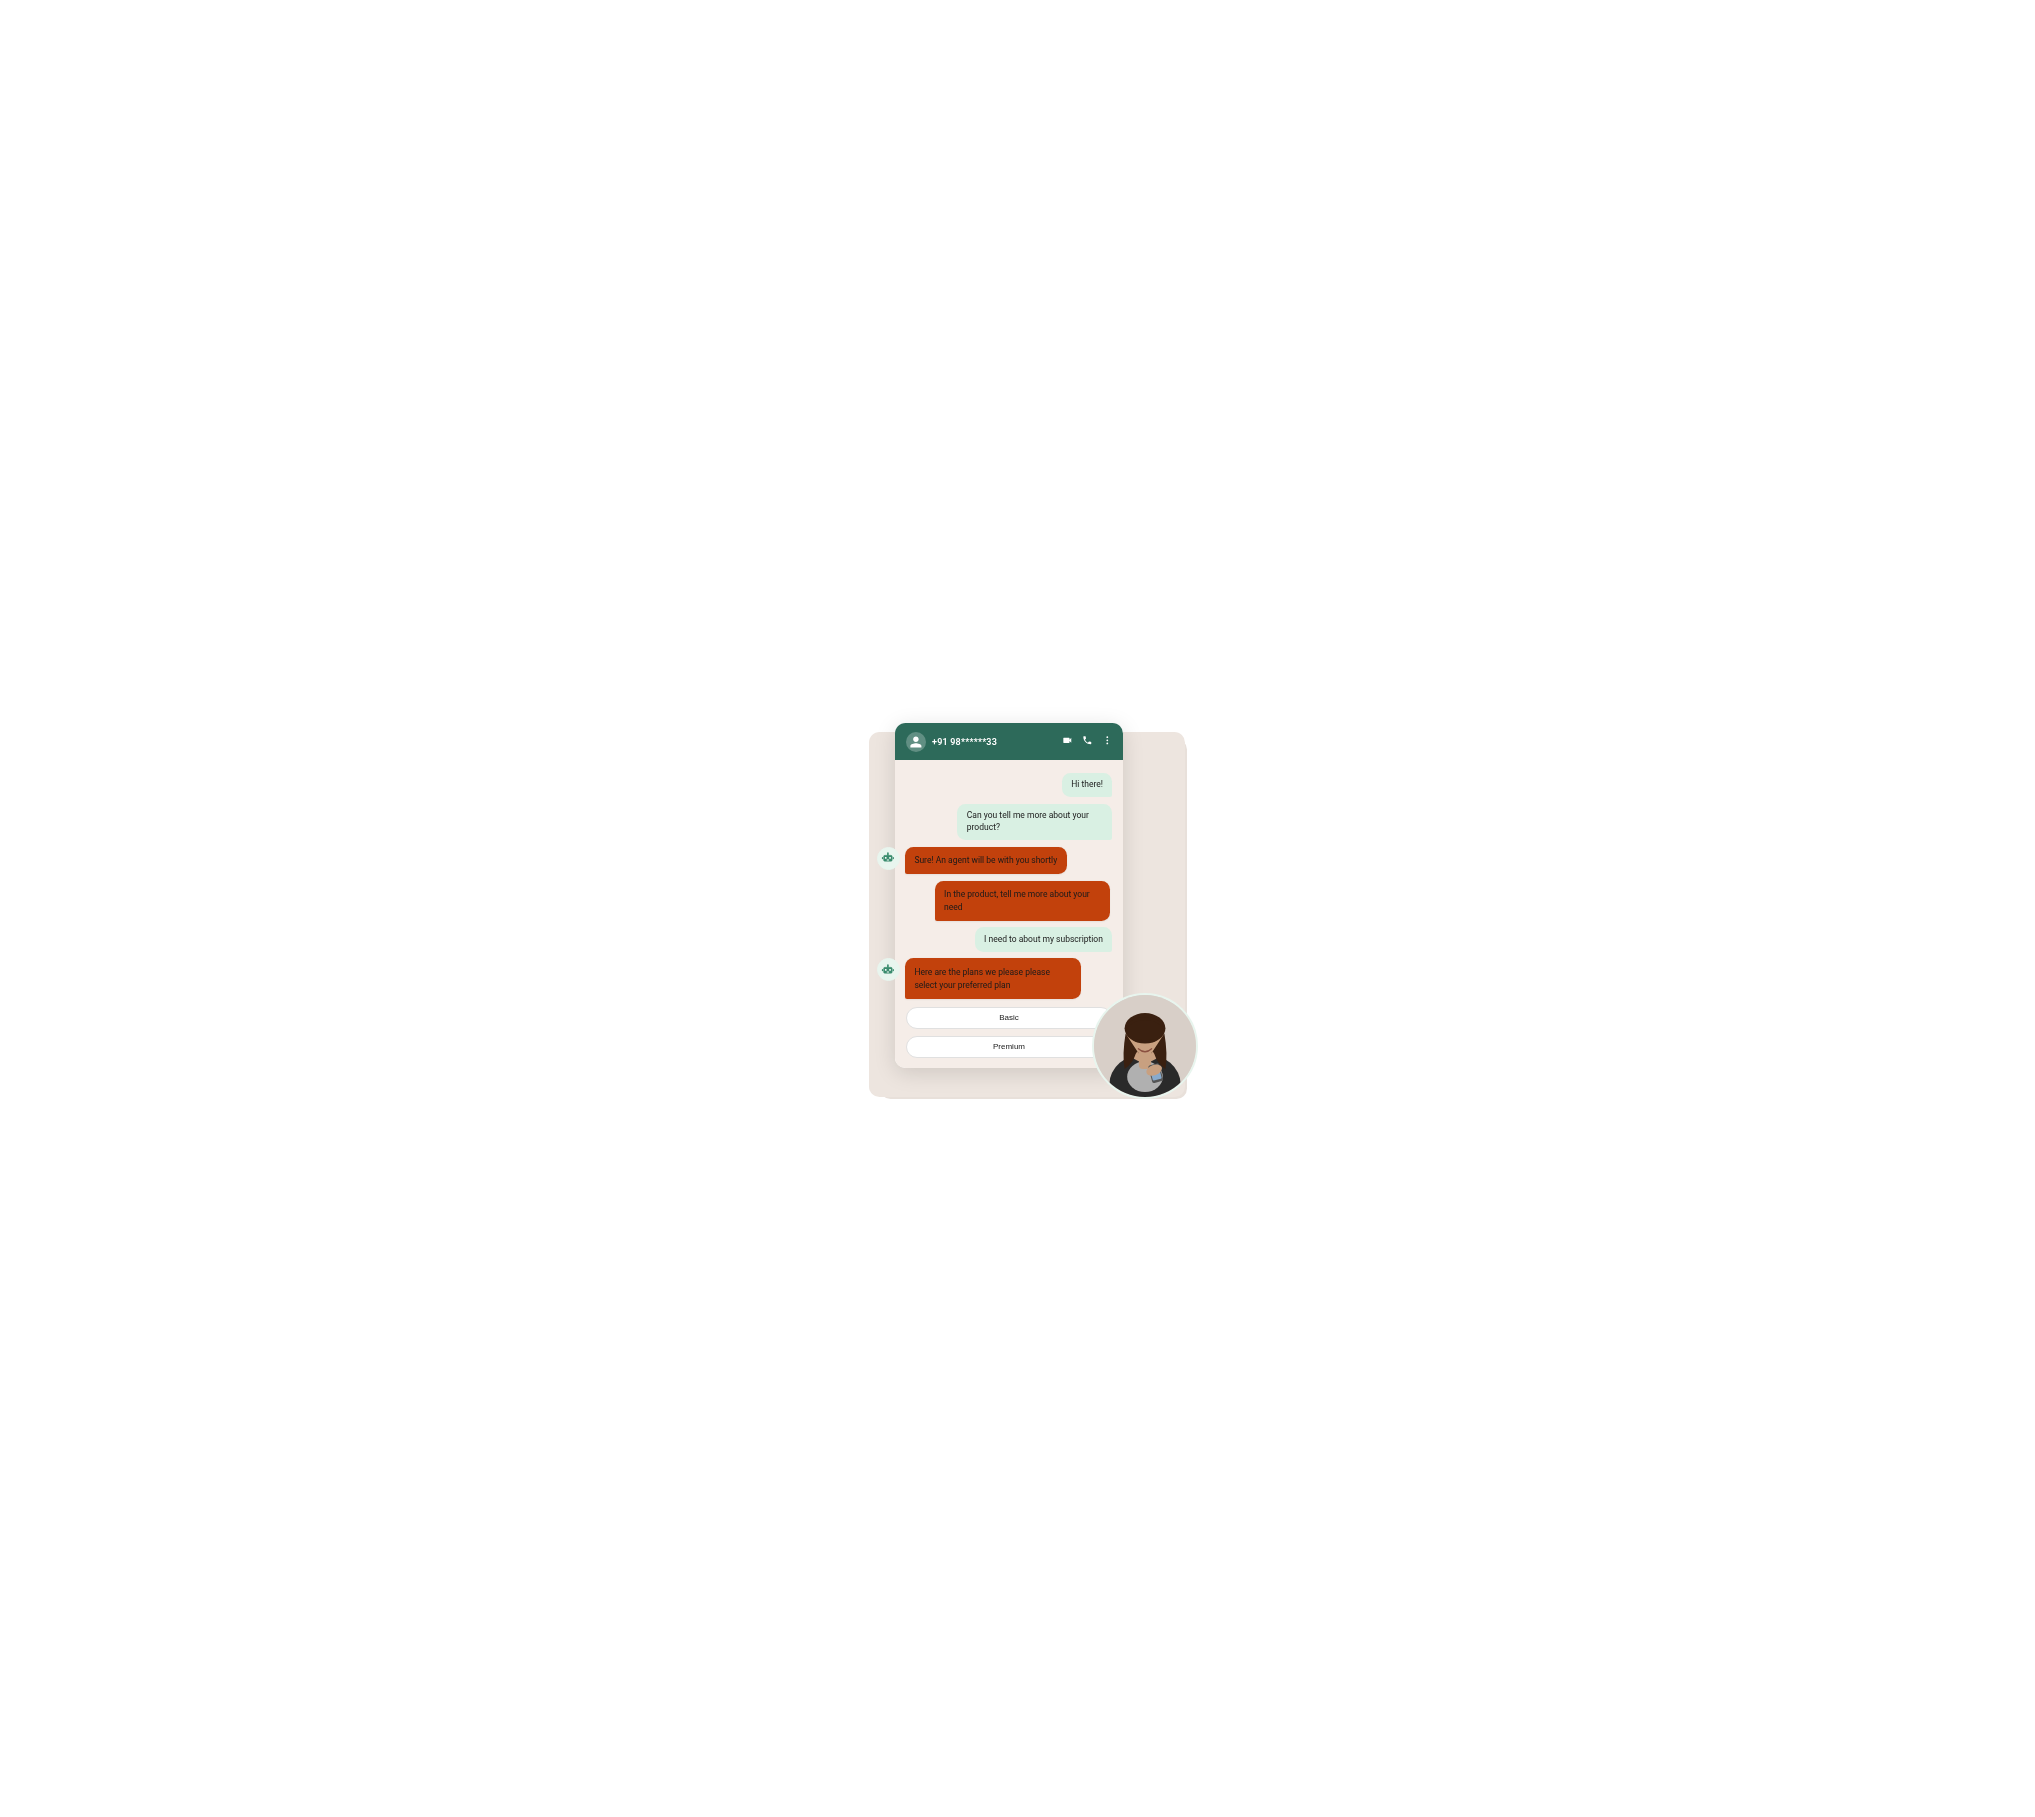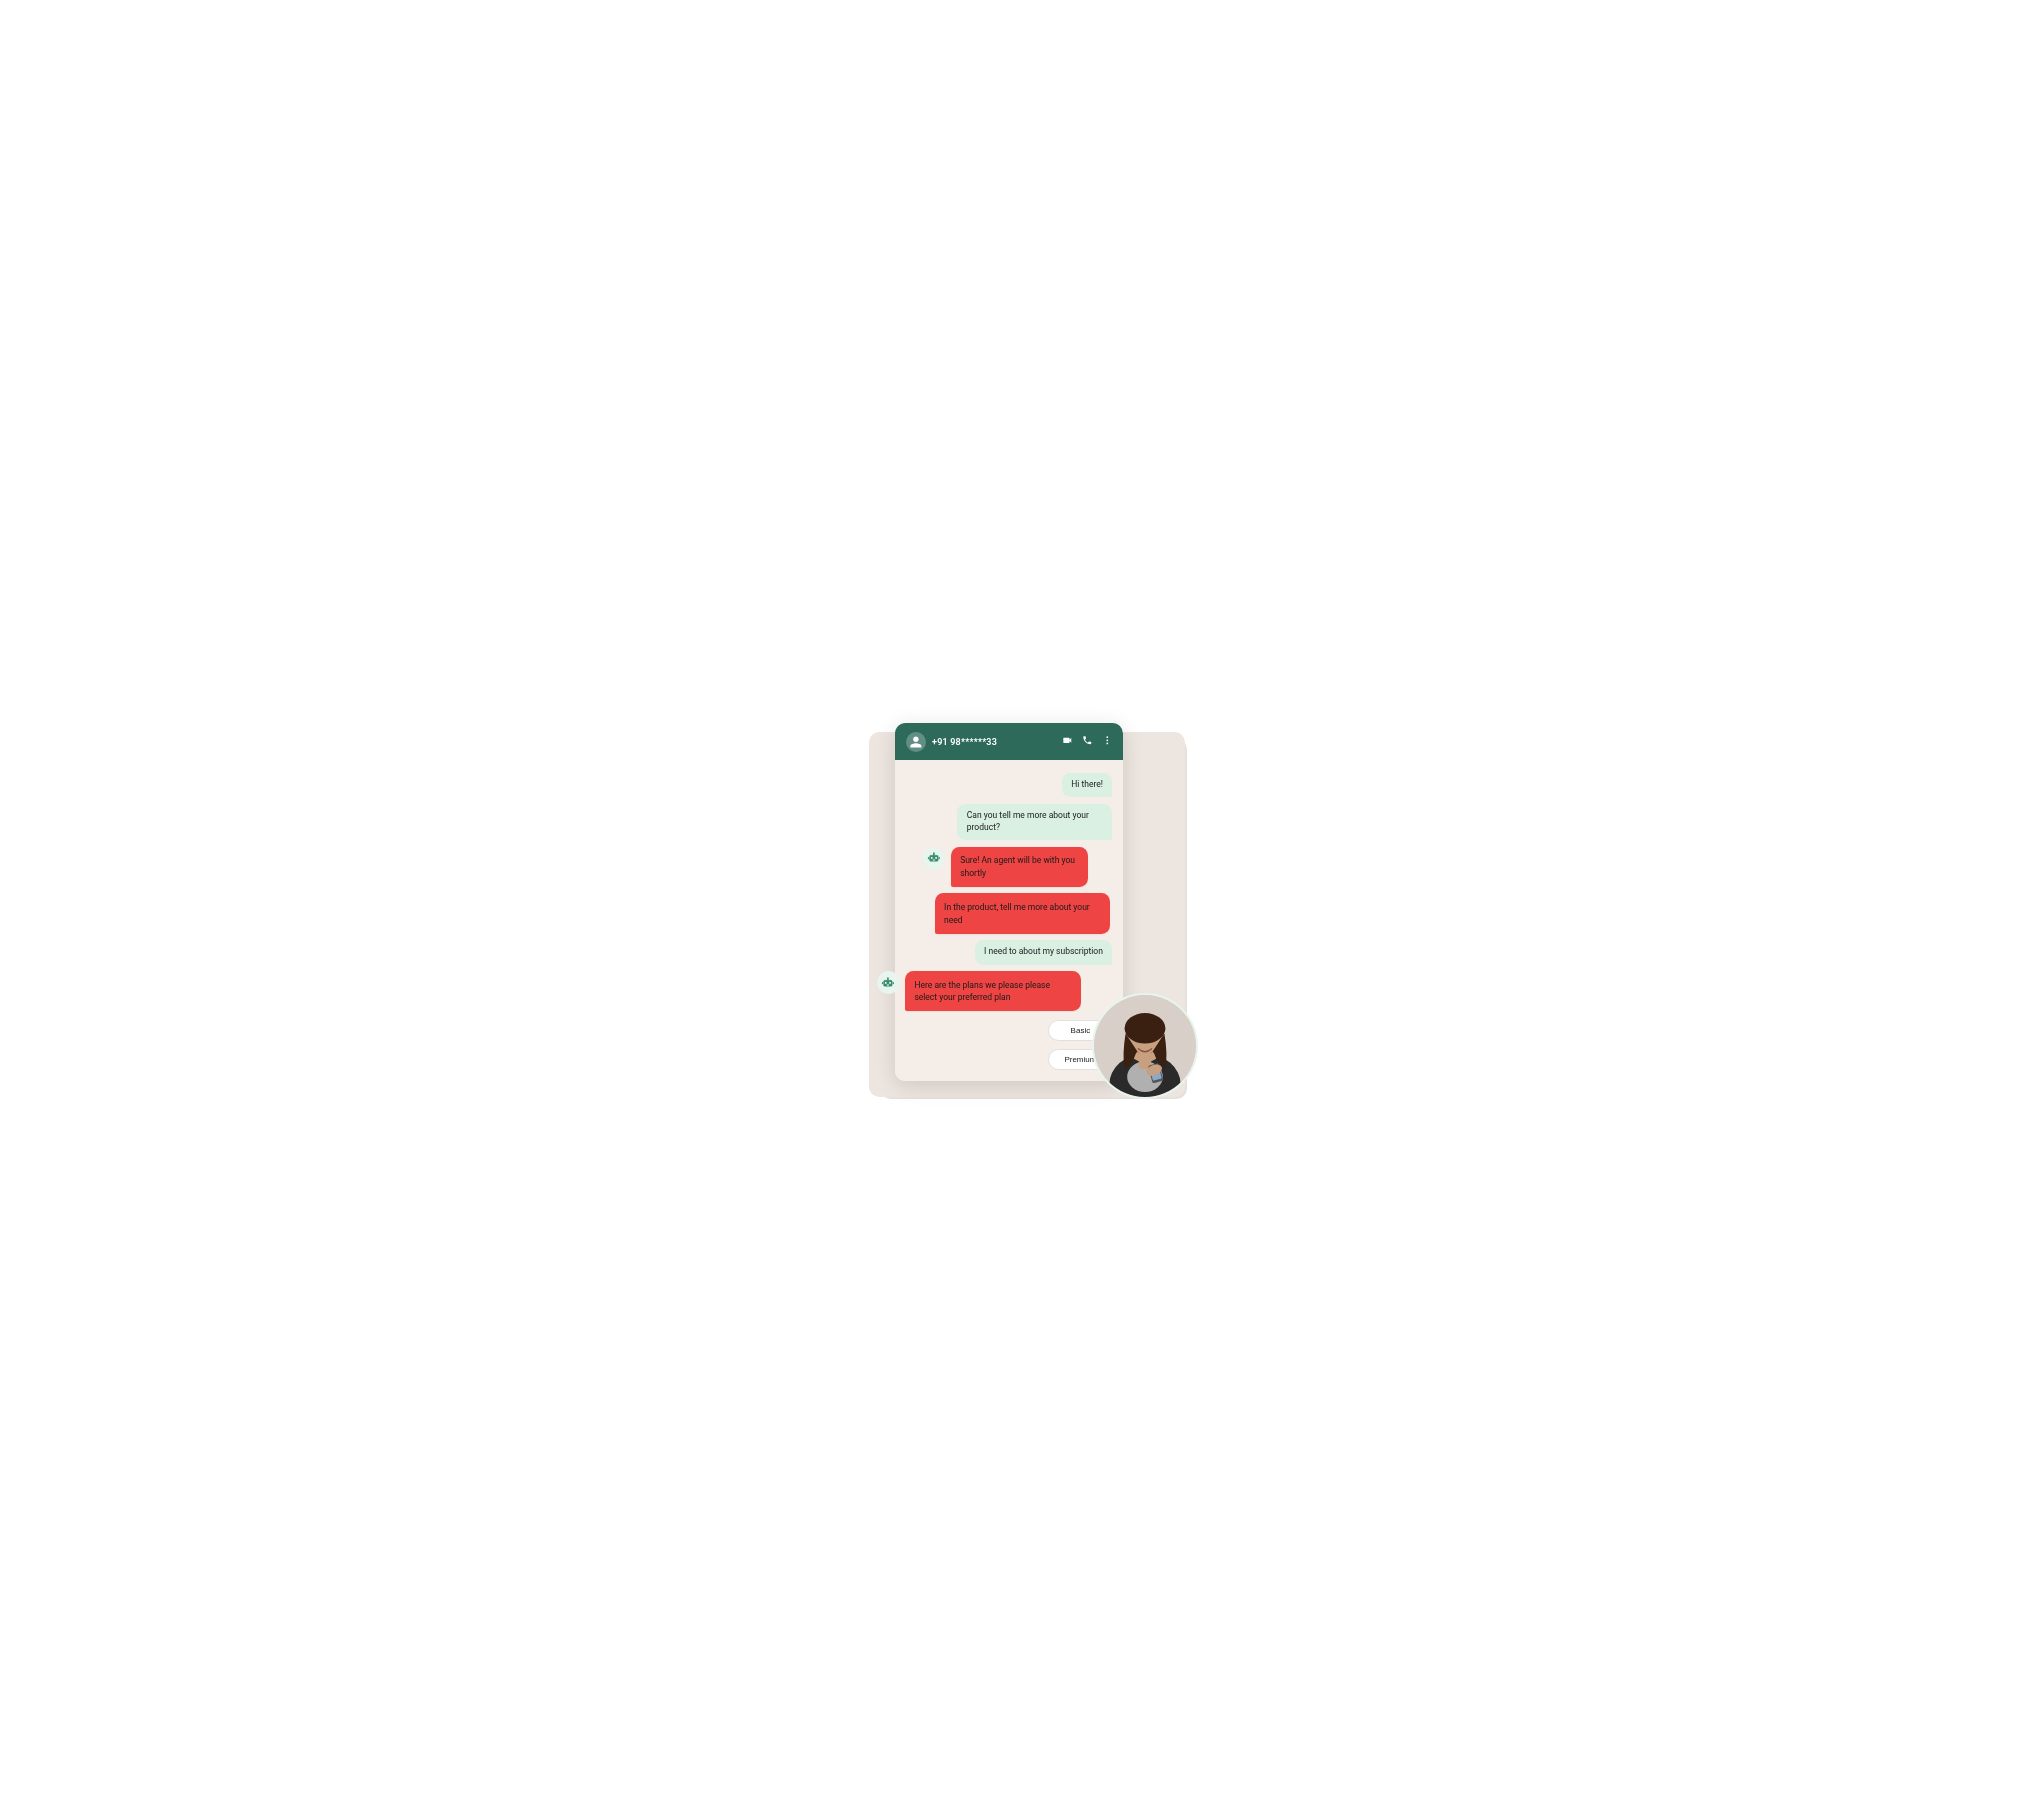--- a/index.html
+++ b/index.html
@@ -81,21 +81,20 @@
 
     
     .chat-body {
       background: #f5ede8;
       padding: 12.7px 10.6px 10.6px 10.6px;
       border-radius: 0 0 10.6px 10.6px;
       display: flex;
       flex-direction: column;
       gap: 6.4px;
       min-height: 307px;
-      align-items: flex-end;
     }
 
     
     .msg-out {
       align-self: flex-end;
       background: #d9f0e3;
       border-radius: 8.5px 8.5px 2.1px 8.5px;
       padding: 6.4px 9.5px;
       max-width: 75%;
       font-size: 8.5px;
@@ -124,21 +123,21 @@
       margin-left: -29px;
       font-size: 11.7px;
     }
 
     .bot-avatar svg {
       width: 13.8px;
       height: 13.8px;
     }
 
     .msg-in {
-      background: #ef4444;
+      background: #c2410c;
       border-radius: 8.5px 8.5px 8.5px 2.1px;
       padding: 7.4px 9.5px;
       max-width: 85%;
       font-size: 8.5px;
       color: #1a1a1a;
       line-height: 1.5;
       box-shadow: 0 0.5px 1.6px rgba(0,0,0,0.06);
     }
 
     

